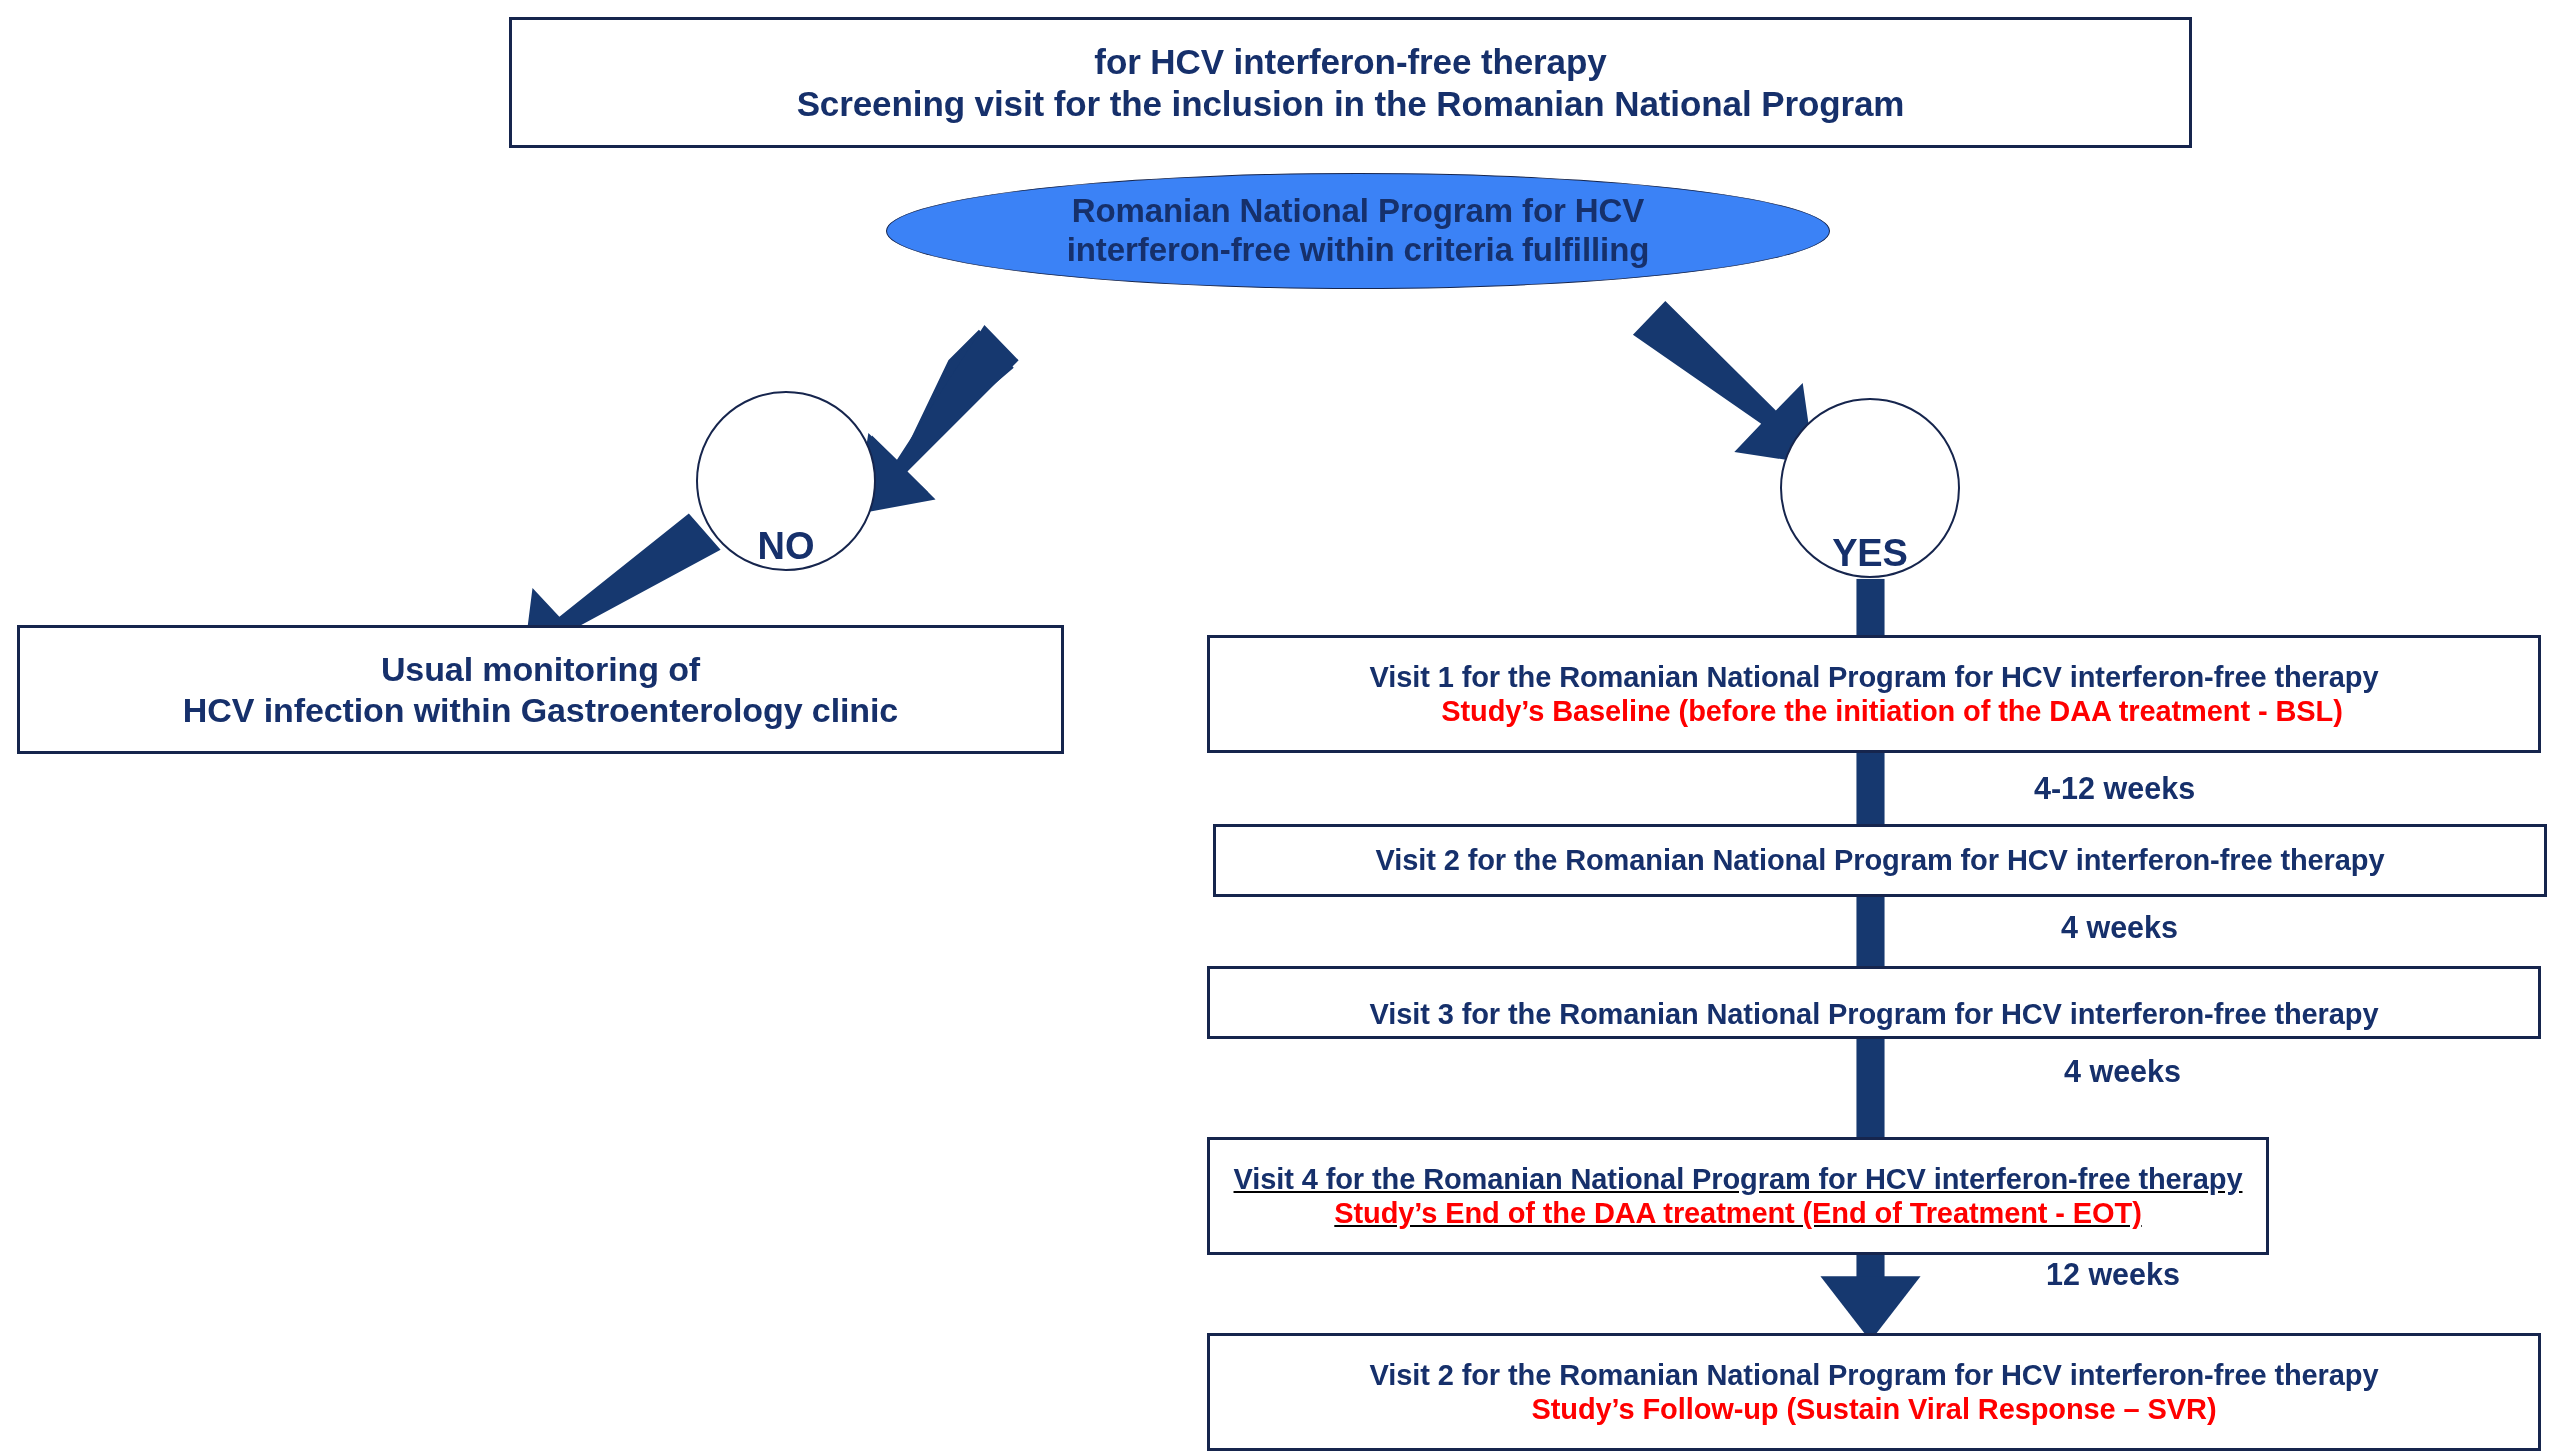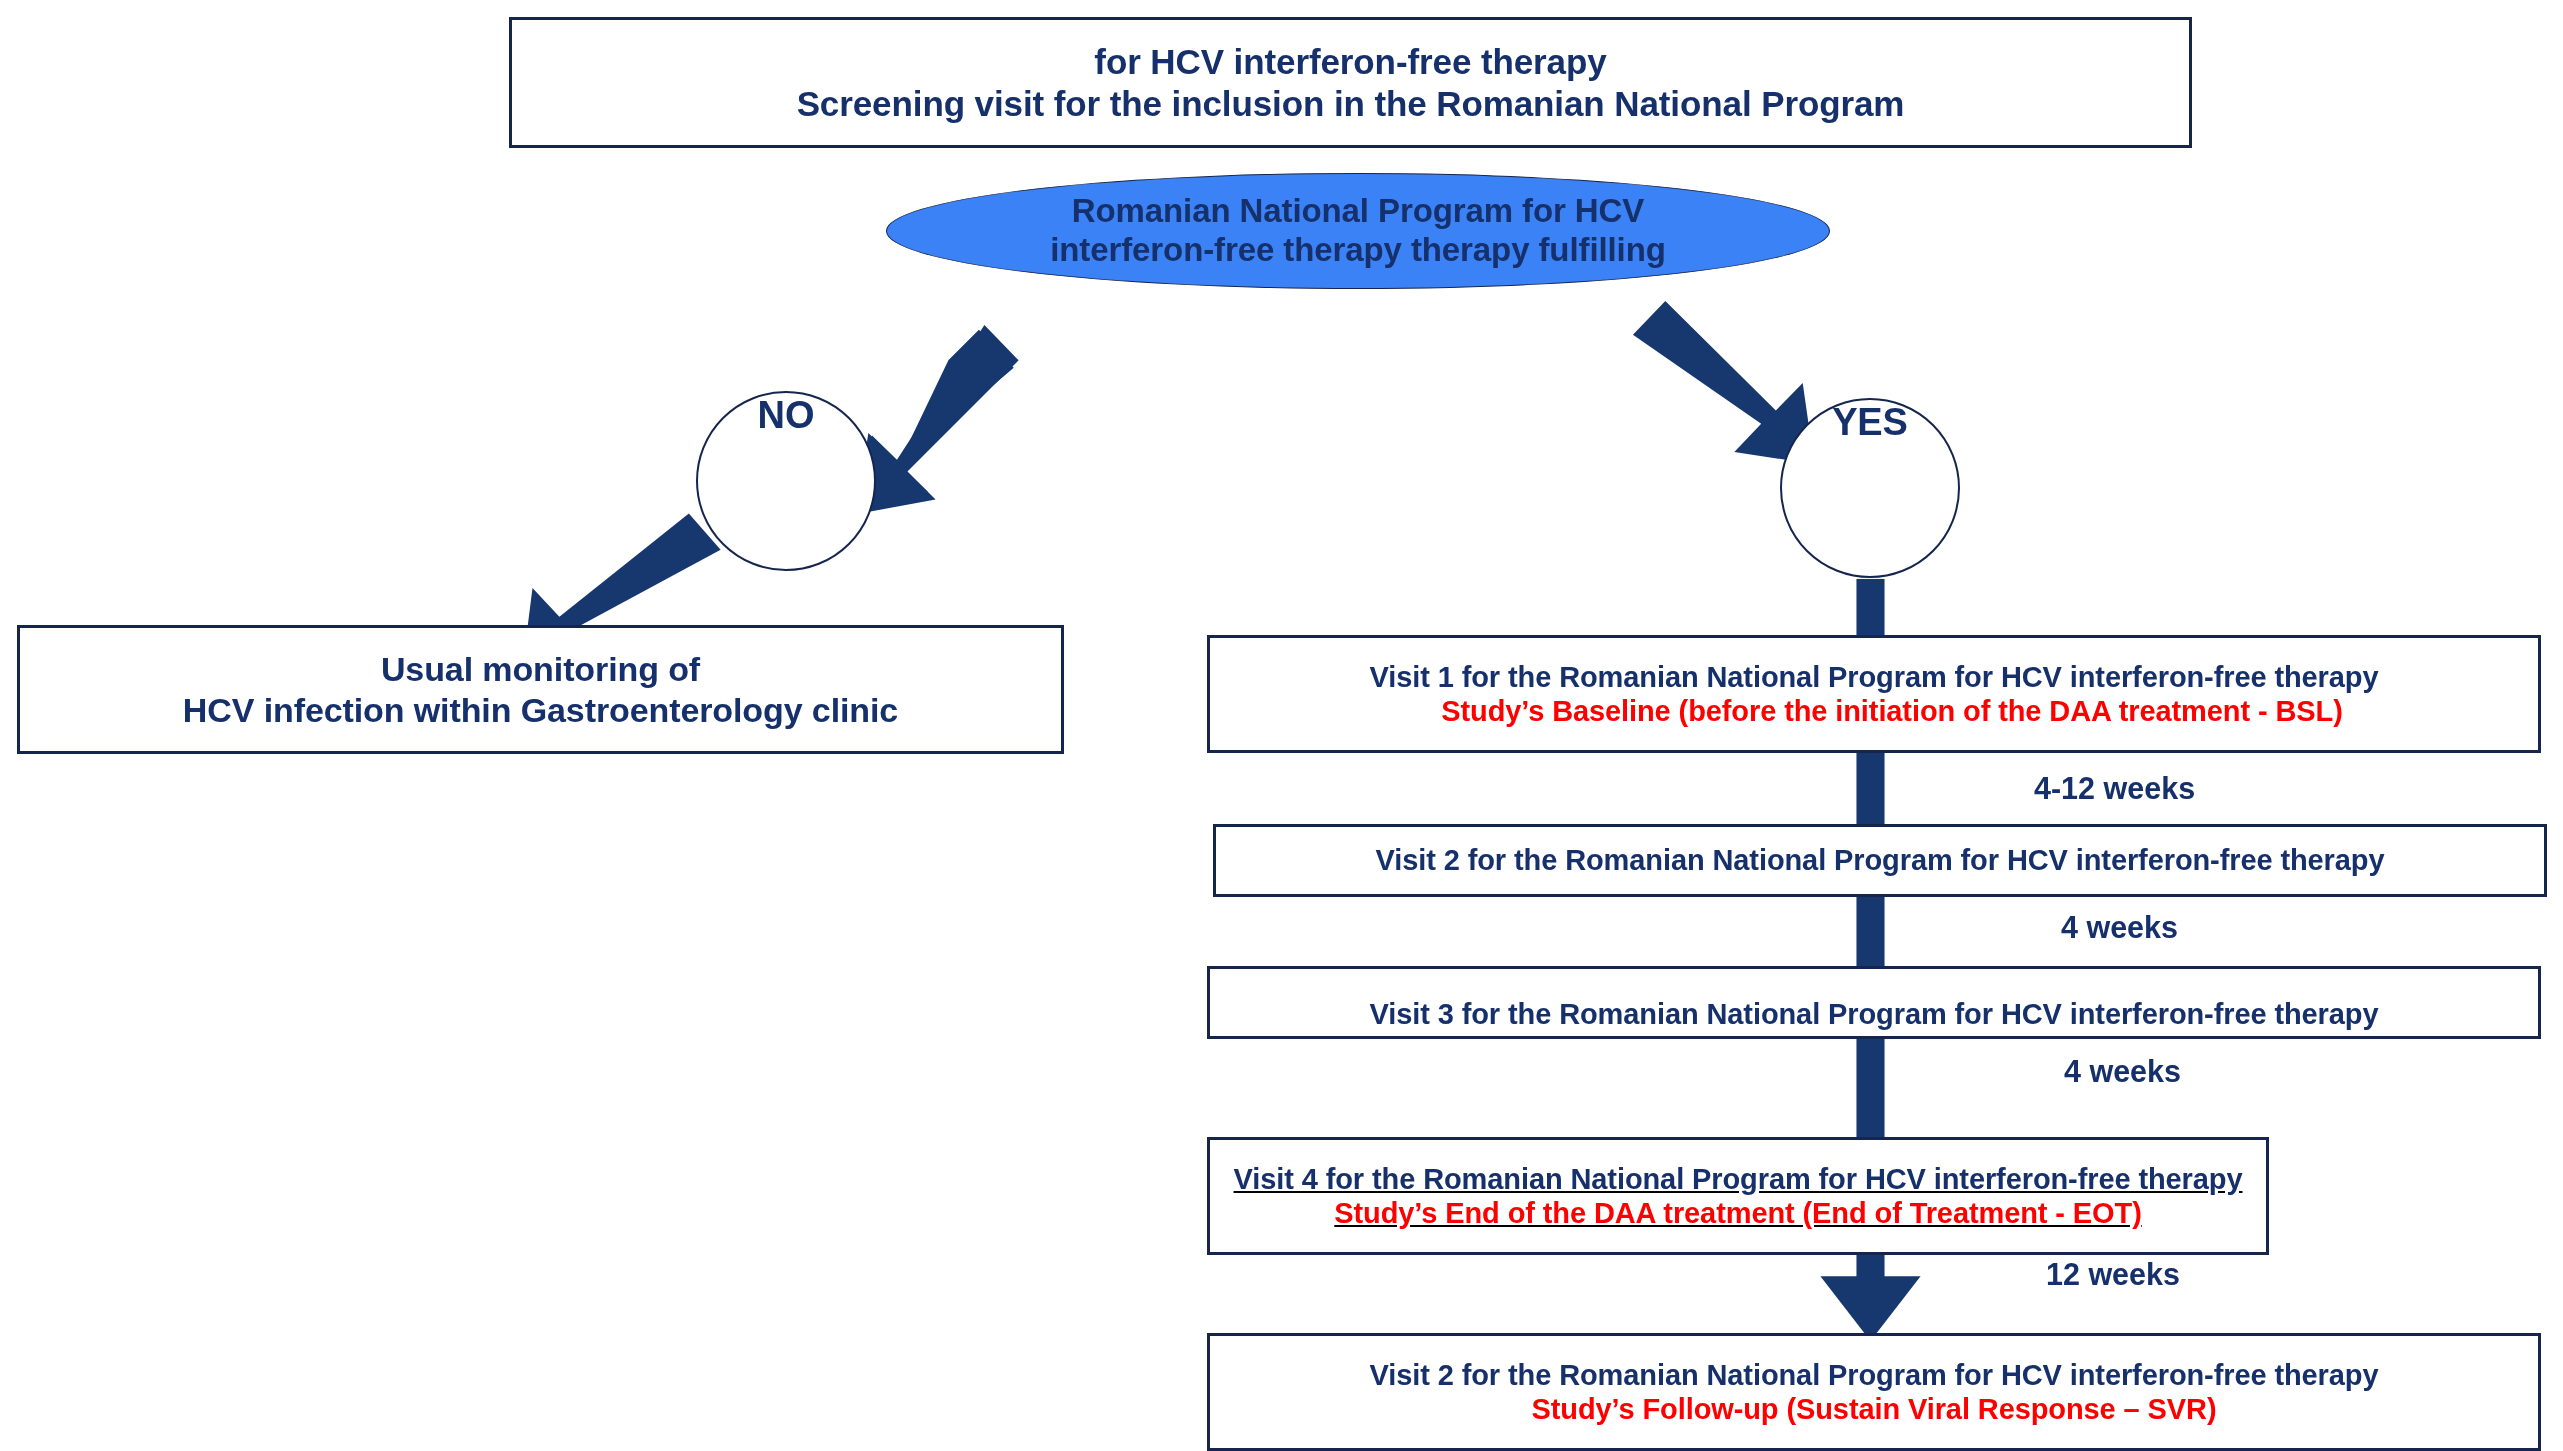--- a/index.html
+++ b/index.html
@@ -47,21 +47,21 @@
     justify-content: center;
     text-align: center;
   }
   .circle {
     position: absolute;
     box-sizing: border-box;
     border: 2.4px solid #16254d;
     border-radius: 50%;
     background: #ffffff;
     display: flex;
-    align-items: flex-start;
+    align-items: flex-end;
     justify-content: center;
   }
   .circle .line { font-size: 38px; }
 
   .weeklabel {
     position: absolute;
     font-weight: bold;
     color: #16306b;
     white-space: nowrap;
   }
@@ -127,21 +127,21 @@
     </g>
   </svg>
 
   <div class="box" style="left:509px; top:17px; width:1683px; height:131px;">
     <div class="line navy" style="font-size:35px;">for HCV interferon-free therapy</div>
     <div class="line navy" style="font-size:35px;">Screening visit for the inclusion in the Romanian National Program</div>
   </div>
 
   <div class="ellipse" style="left:886px; top:173px; width:944px; height:116px;">
     <div class="line navy" style="font-size:33px;">Romanian National Program for HCV</div>
-    <div class="line navy" style="font-size:33px;">interferon-free therapy therapy fulfilling</div>
+    <div class="line navy" style="font-size:33px;">interferon-free within criteria fulfilling</div>
   </div>
 
   <div class="circle" style="left:696px; top:391px; width:180px; height:180px;">
     <div class="line navy">NO</div>
   </div>
 
   <div class="circle" style="left:1780px; top:398px; width:180px; height:180px;">
     <div class="line navy">YES</div>
   </div>
 

